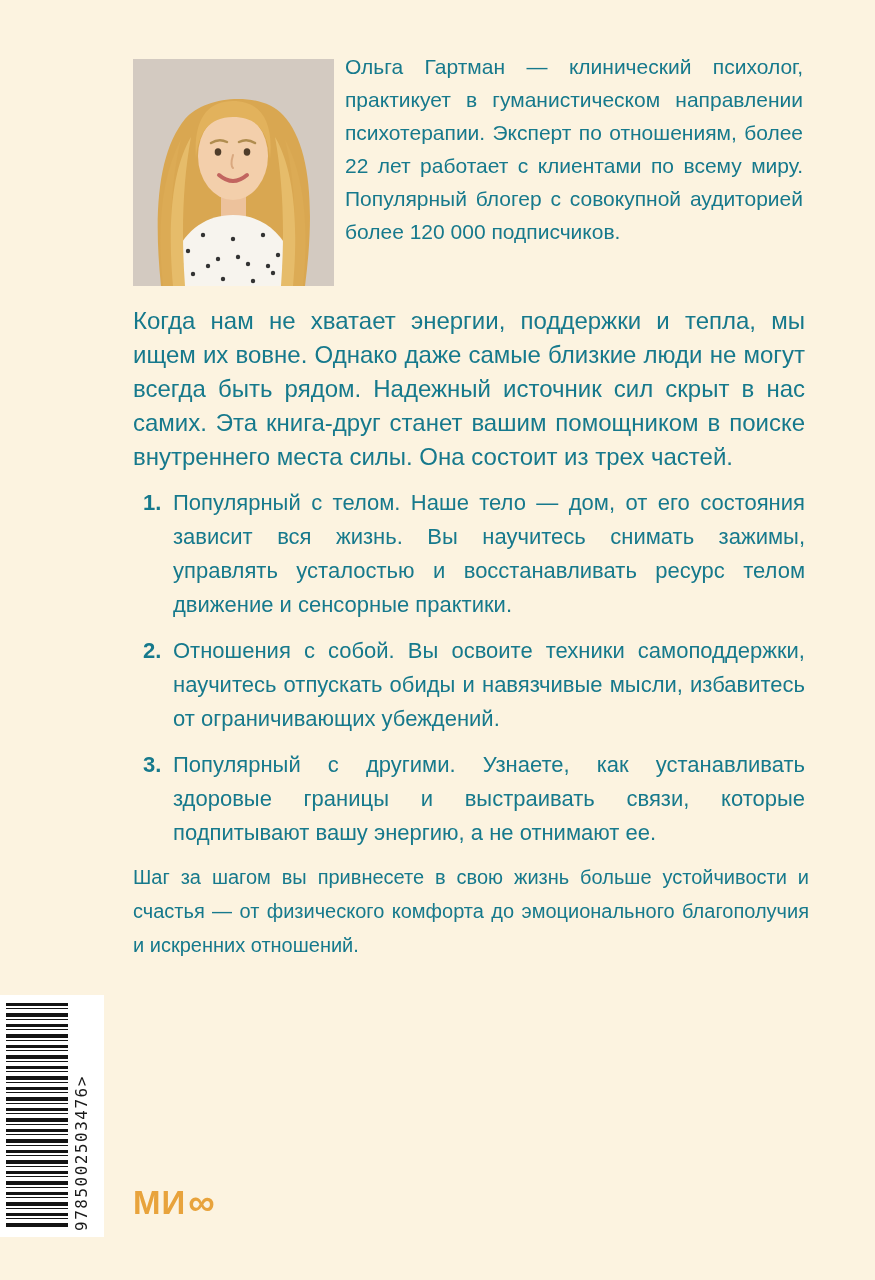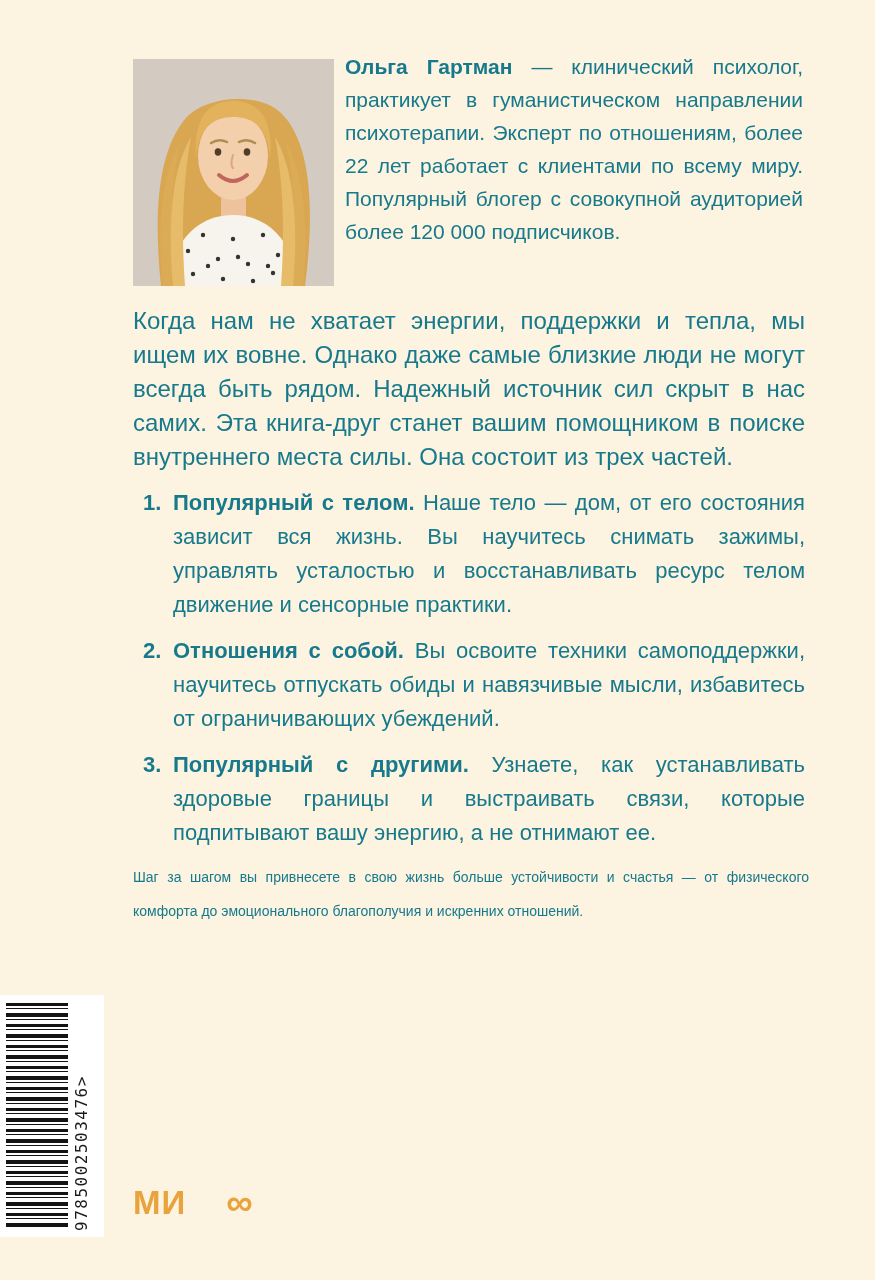--- a/index.html
+++ b/index.html
@@ -7,21 +7,21 @@
 
   .cover {
     position:relative;
     width:875px; height:1280px;
     background:var(--background,#fcf3e0);
     color:var(--text,#16798c);
     font-family:"Liberation Sans","DejaVu Sans",sans-serif;
     overflow:hidden;
   }
 
-  strong { font-weight:700; }
+  strong { font-weight:400; }
   p { margin:0; }
 
   .photo {
     position:absolute; left:133px; top:59px;
     width:201px; height:227px; overflow:hidden;
   }
   .photo svg { display:block; }
 
   .bio {
     position:absolute; left:345px; top:50px; width:458px;
@@ -41,21 +41,21 @@
   .num {
     flex:0 0 30px; width:30px;
     font-weight:700; font-size:22px; line-height:34px;
   }
   .item-text {
     flex:1; font-size:22px; line-height:34px; text-align:justify;
   }
 
   .outro {
     position:absolute; left:133px; top:860px; width:676px;
-    font-size:14px; line-height:34px; text-align:justify;
+    font-size:20px; line-height:34px; text-align:justify;
   }
 
   .barcode-box {
     position:absolute; left:0; top:995px;
     width:104px; height:242px; background:#ffffff;
   }
   .barcode-bars {
     position:absolute; left:6px; top:8px; width:62px; height:226px;
     background:repeating-linear-gradient(to bottom,
       #141414 0 3px,  #ffffff 3px 5px,
@@ -68,21 +68,21 @@
     transform:rotate(-90deg); transform-origin:0 0;
     font-family:"DejaVu Sans Mono","Liberation Mono",monospace;
     font-size:16px; letter-spacing:1.5px; color:#1a1a1a;
     white-space:nowrap;
   }
 
   .logo {
     position:absolute; left:133px; top:1186px;
     color:var(--accent,#e8a33c);
     font-weight:700; font-size:33px; letter-spacing:1px;
-    display:flex; align-items:center; line-height:1;gap:38px;
+    display:flex; align-items:center; line-height:1;
   }
   .logo .inf { font-size:37px; margin-left:2px; line-height:0.9; }
 </style>
 </head>
 <body>
 
 <div class="cover">
 
   <div class="photo">
     <svg viewBox="0 0 201 227" width="201" height="227">

